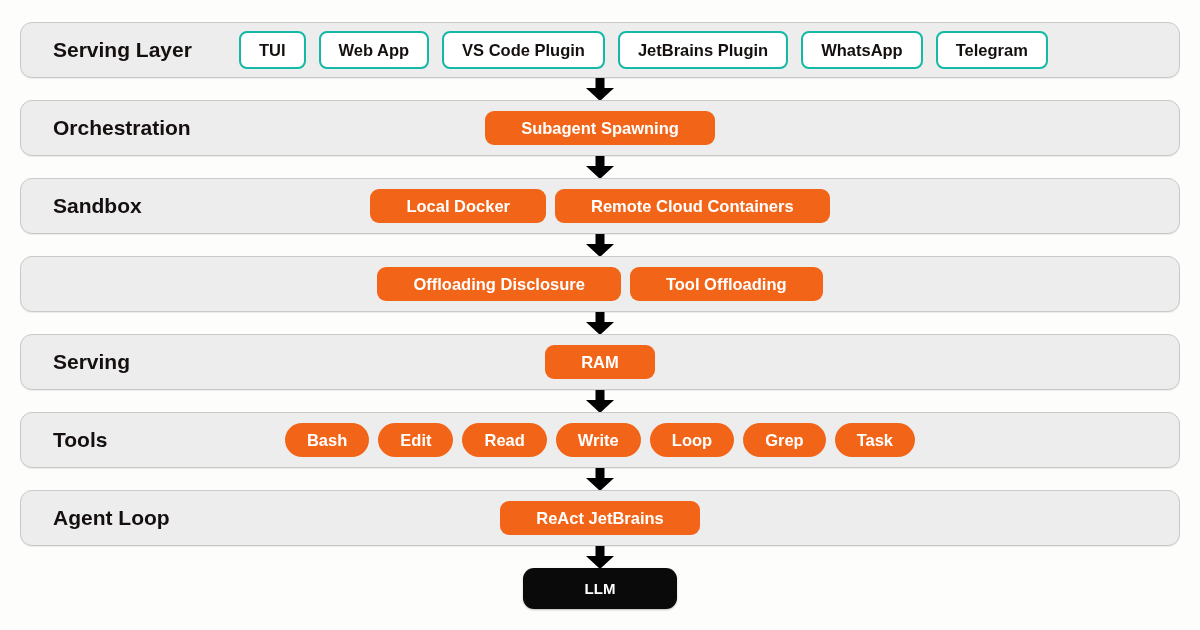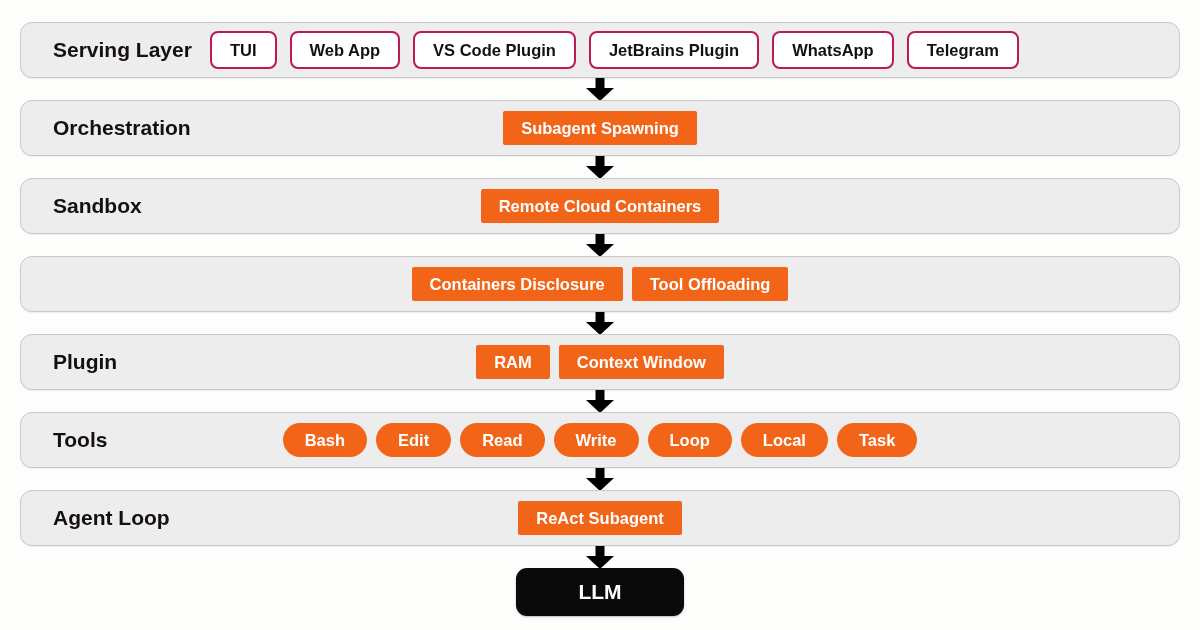--- a/index.html
+++ b/index.html
@@ -26,20 +26,21 @@
     position: relative;
     display: flex;
     align-items: center;
     height: 56px;
     background: #ededed;
     border: 1px solid #c9c9c9;
     border-radius: 12px;
     box-sizing: border-box;
     padding: 0 16px;
     box-shadow: 0 1px 1px rgba(0,0,0,0.07);
+    gap: 29px;
   }
   .layer-label {
     font-size: 21px;
     font-weight: bold;
     color: #15100f;
     white-space: nowrap;
     flex: 0 0 auto;
     padding-left: 16px;
   }
   .pill-group {
@@ -60,32 +61,32 @@
     font-weight: bold;
     white-space: nowrap;
     box-sizing: border-box;
     display: inline-flex;
     align-items: center;
     justify-content: center;
   }
   .pill.solid {
     background: #f26518;
     color: #ffffff;
-    border-radius: 2px;
-    padding: 9px 18px;
+    border-radius: 9px;
+    padding: 9px 36px;
     line-height: 1;
   }
   .pill.solid.round {
     border-radius: 999px;
     padding: 9px 22px;
   }
   .pill.outline {
     background: #ffffff;
     color: #15100f;
-    border: 2px solid #be185d;
+    border: 2px solid #14b8a6;
     border-radius: 8px;
     padding: 9px 18px;
     line-height: 1;
   }
 
   
   .inline-pills {
     display: flex;
     align-items: center;
     gap: 13px;
@@ -127,21 +128,21 @@
   }
 
   
   .llm-wrap {
     display: flex;
     justify-content: center;
   }
   .llm-box {
     background: #0a0a0a;
     color: #ffffff;
-    font-size: 21px;
+    font-size: 15px;
     font-weight: bold;
     border-radius: 11px;
     padding: 12px 62px;
     line-height: 1.15;
     box-shadow: 0 1px 2px rgba(0,0,0,0.25);
   }
 </style>
 </head>
 <body>
 
@@ -176,84 +177,84 @@
   <div class="connector">
     <div class="arrow">
       <div class="stem"></div>
         <div class="head"></div>
     </div>
   </div>
 
   <div class="layer-row">
     <div class="layer-label">Sandbox</div>
     <div class="pill-group">
+      <div class="pill solid">Local Docker</div>
       <div class="pill solid">Remote Cloud Containers</div>
     </div>
   </div>
 
   <div class="connector">
     <div class="arrow">
       <div class="stem"></div>
         <div class="head"></div>
     </div>
   </div>
 
   <div class="layer-row">
     <div class="pill-group">
-      <div class="pill solid">Containers Disclosure</div>
+      <div class="pill solid">Offloading Disclosure</div>
       <div class="pill solid">Tool Offloading</div>
     </div>
   </div>
 
   <div class="connector">
     <div class="arrow">
       <div class="stem"></div>
         <div class="head"></div>
     </div>
   </div>
 
   <div class="layer-row">
-    <div class="layer-label">Plugin</div>
+    <div class="layer-label">Serving</div>
     <div class="pill-group">
       <div class="pill solid">RAM</div>
-      <div class="pill solid">Context Window</div>
     </div>
   </div>
 
   <div class="connector">
     <div class="arrow">
       <div class="stem"></div>
         <div class="head"></div>
     </div>
   </div>
 
   <div class="layer-row">
     <div class="layer-label">Tools</div>
     <div class="pill-group">
       <div class="pill solid round">Bash</div>
       <div class="pill solid round">Edit</div>
       <div class="pill solid round">Read</div>
       <div class="pill solid round">Write</div>
       <div class="pill solid round">Loop</div>
-      <div class="pill solid round">Local</div>
+      <div class="pill solid round">Grep</div>
       <div class="pill solid round">Task</div>
     </div>
   </div>
 
   <div class="connector">
     <div class="arrow">
       <div class="stem"></div>
         <div class="head"></div>
     </div>
   </div>
 
   <div class="layer-row">
     <div class="layer-label">Agent Loop</div>
     <div class="pill-group">
-      <div class="pill solid">ReAct Subagent</div>
+      <div class="pill solid">ReAct JetBrains</div>
     </div>
   </div>
 
   <div class="connector">
     <div class="arrow">
       <div class="stem"></div>
         <div class="head"></div>
     </div>
   </div>
 

